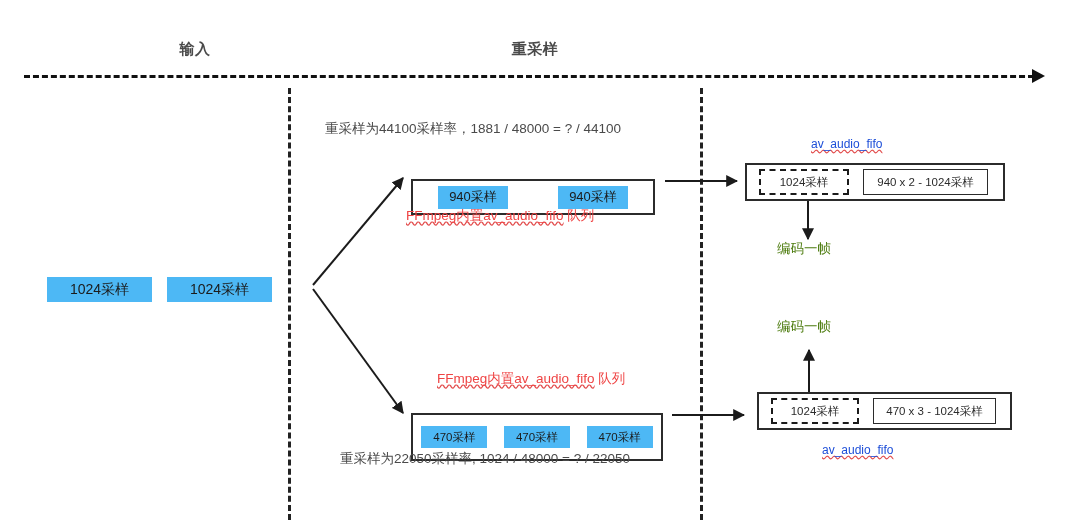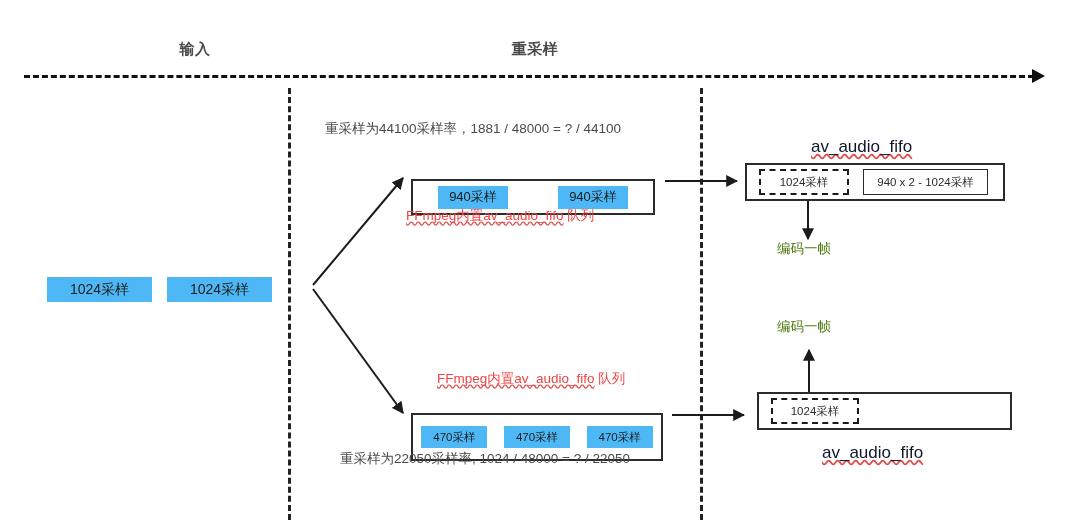--- a/index.html
+++ b/index.html
@@ -105,22 +105,22 @@
   .caption{
     font-size:13.5px;
     color:#ef4444;
     white-space:nowrap;
   }
   .spell{
     text-decoration:underline wavy #e24a4a;
     text-decoration-skip-ink:none;
   }
   .fifo-title{
-    font-size:17px;
-    color:#0f172a;
+    font-size:12px;
+    color:#1d4ed8;
     white-space:nowrap;
     text-decoration:underline wavy #e24a4a;
     text-decoration-skip-ink:none;
   }
 
   
   .arrow-svg{overflow:visible;}
 </style>
 </head>
 <body>
@@ -180,20 +180,21 @@
   </div>
 
   <div class="abs note dark" style="left:340px;top:450px;">重采样为22050采样率, 1024 / 48000 = ? / 22050</div>
 
   <svg class="abs arrow-svg" style="left:672px;top:407px;" width="80" height="16">
     <line x1="0" y1="8" x2="72" y2="8" stroke="#1b1b1b" stroke-width="2" marker-end="url(#ah)"></line>
   </svg>
 
   <div class="abs enc-box" style="left:757px;top:392px;width:255px;height:38px;">
     <div class="dashed-cell" style="width:88px;height:26px;">1024采样</div>
+    <div class="solid-cell" style="width:123px;height:26px;">470 x  3 - 1024采样</div>
   </div>
   <div class="abs fifo-title" style="left:822px;top:443px;">av_audio_fifo</div>
 
   <svg class="abs arrow-svg" style="left:801px;top:344px;" width="16" height="50">
     <line x1="8" y1="48" x2="8" y2="6" stroke="#1b1b1b" stroke-width="2" marker-end="url(#ah)"></line>
   </svg>
   <div class="abs note" style="left:777px;top:318px;">编码一帧</div>
 
 </div>
 

